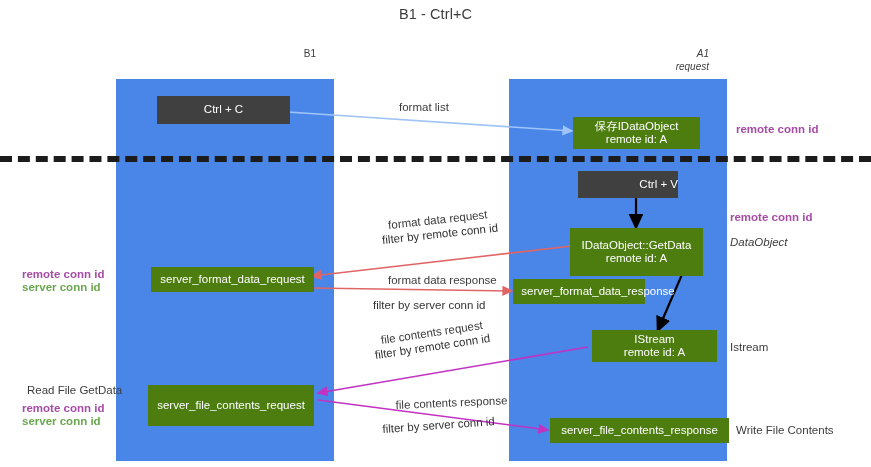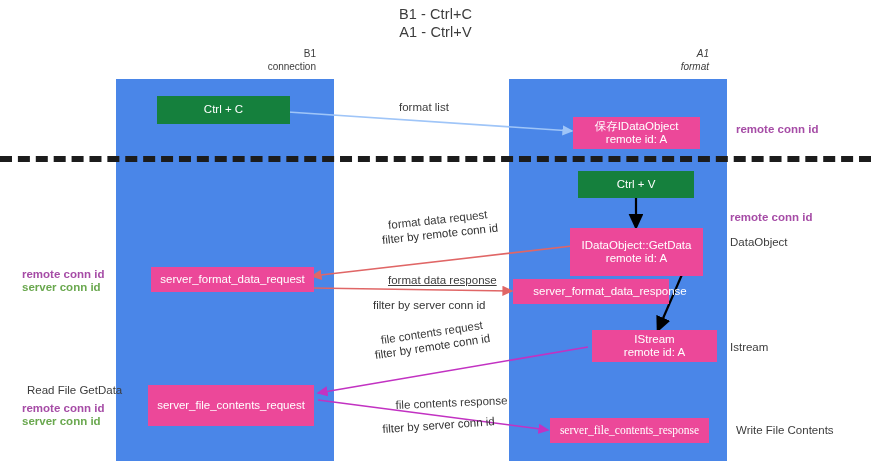--- a/index.html
+++ b/index.html
@@ -30,22 +30,22 @@
   .lane{position:absolute;background:#4a86e8;}
 
   
   .node{
     position:absolute;box-sizing:border-box;
     display:flex;align-items:center;justify-content:center;
     flex-direction:column;
     color:#ffffff;font-size:11.5px;line-height:13.5px;
     text-align:center;
   }
-  .node.green{background:#15803d;}
-  .node.orange{background:#ec4899;}
+  .node.green{background:#404040;}
+  .node.orange{background:#4d7c0f;}
 
   
   .lbl{position:absolute;font-size:11.5px;line-height:13.5px;white-space:nowrap;}
   .lbl.dark{color:#3c3c3c;}
   .lbl.purple{color:#a64ca6;font-weight:bold;}
   .lbl.green{color:#6aa84f;font-weight:bold;}
 
   .rot{transform-origin:left bottom;}
 
   
@@ -55,29 +55,27 @@
   }
 
   svg.overlay{position:absolute;left:0;top:0;width:871px;height:467px;pointer-events:none;}
 </style>
 </head>
 <body>
 
 <div id="stage">
 
   <div class="title" id="title-line1">B1 - Ctrl+C</div>
-  <div class="title" id="title-line2">A1 - Ctrl+V</div>
 
   <div class="col-header" style="left:116px;top:47px;">
     <div>B1</div>
-    <div>connection</div>
   </div>
   <div class="col-header" style="left:509px;top:47px;font-style:italic;">
     <div>A1</div>
-    <div>format</div>
+    <div>request</div>
   </div>
 
   <div class="lane" id="lane-b1" style="left:116px;top:79px;width:218px;height:382px;"></div>
   <div class="lane" id="lane-a1" style="left:509px;top:79px;width:218px;height:382px;"></div>
 
   <svg class="overlay" viewBox="0 0 871 467">
     <defs>
       <marker id="ah-blue" markerWidth="7" markerHeight="7" refX="6" refY="3.2" orient="auto">
         <path d="M0,0 L7,3.2 L0,6.4 z" fill="#9fc5f8"></path>
       </marker>
@@ -111,75 +109,75 @@
 
   <div class="node green" style="left:157px;top:96px;width:133px;height:28px;">
     <span>Ctrl + C</span>
   </div>
 
   <div class="node orange" style="left:573px;top:117px;width:127px;height:32px;">
     <span>保存IDataObject</span>
     <span>remote id: A</span>
   </div>
 
-  <div class="node green" style="left:578px;top:171px;width:116px;height:27px;">
+  <div class="node green" style="left:578px;top:171px;width:100px;height:27px;align-items:flex-end;">
     <span>Ctrl + V</span>
   </div>
 
   <div class="node orange" style="left:570px;top:228px;width:133px;height:48px;">
     <span>IDataObject::GetData</span>
     <span>remote id: A</span>
   </div>
 
   <div class="node orange" style="left:151px;top:267px;width:163px;height:25px;">
     <span>server_format_data_request</span>
   </div>
 
-  <div class="node orange" style="left:513px;top:279px;width:156px;height:25px;padding-left:38px;">
+  <div class="node orange" style="left:513px;top:279px;width:132px;height:25px;padding-left:38px;">
     <span>server_format_data_response</span>
   </div>
 
   <div class="node orange" style="left:592px;top:330px;width:125px;height:32px;">
     <span>IStream</span>
     <span>remote id: A</span>
   </div>
 
   <div class="node orange" style="left:148px;top:385px;width:166px;height:41px;">
     <span>server_file_contents_request</span>
   </div>
 
-  <div class="node orange" style="left:550px;top:418px;width:159px;height:25px;font-family:Liberation Serif, serif;">
+  <div class="node orange" style="left:550px;top:418px;width:179px;height:25px;">
     <span>server_file_contents_response</span>
   </div>
 
   <div class="lbl dark" style="left:399px;top:101px;">format list</div>
 
   <div class="lbl dark rot" style="left:389px;top:219px;transform:rotate(-6.2deg);">format data request</div>
   <div class="lbl rot" style="left:383px;top:234px;transform:rotate(-6.2deg);">
     <span class="dark">filter by </span><span class="purple">remote conn id</span>
   </div>
 
-  <div class="lbl dark" style="left:388px;top:274px;text-decoration:underline;">format data response</div>
+  <div class="lbl dark" style="left:388px;top:274px;">format data response</div>
   <div class="lbl" style="left:373px;top:299px;">
     <span class="dark">filter by </span><span class="purple">server conn id</span>
   </div>
 
   <div class="lbl dark rot" style="left:382px;top:334px;transform:rotate(-8.5deg);">file contents request</div>
   <div class="lbl rot" style="left:376px;top:349px;transform:rotate(-8.5deg);">
     <span class="dark">filter by </span><span class="purple">remote conn id</span>
   </div>
 
   <div class="lbl dark rot" style="left:396px;top:399px;transform:rotate(-2.5deg);">file contents response</div>
   <div class="lbl rot" style="left:383px;top:423px;transform:rotate(-4deg);">
     <span class="dark">filter by </span><span class="purple">server conn id</span>
   </div>
 
   <div class="lbl purple" style="left:736px;top:123px;">remote conn id</div>
   <div class="lbl purple" style="left:730px;top:211px;">remote conn id</div>
-  <div class="lbl dark" style="left:730px;top:236px;">DataObject</div>
+  <div class="lbl dark" style="left:730px;top:236px;font-style:italic;">DataObject</div>
   <div class="lbl dark" style="left:730px;top:341px;">Istream</div>
   <div class="lbl dark" style="left:736px;top:424px;text-align:center;">Write File Contents</div>
 
   <div class="lbl purple" style="left:22px;top:268px;">remote conn id</div>
   <div class="lbl green" style="left:22px;top:281px;">server conn id</div>
 
   <div class="lbl dark" style="left:27px;top:384px;">Read File GetData</div>
   <div class="lbl purple" style="left:22px;top:402px;">remote conn id</div>
   <div class="lbl green" style="left:22px;top:415px;">server conn id</div>
 

